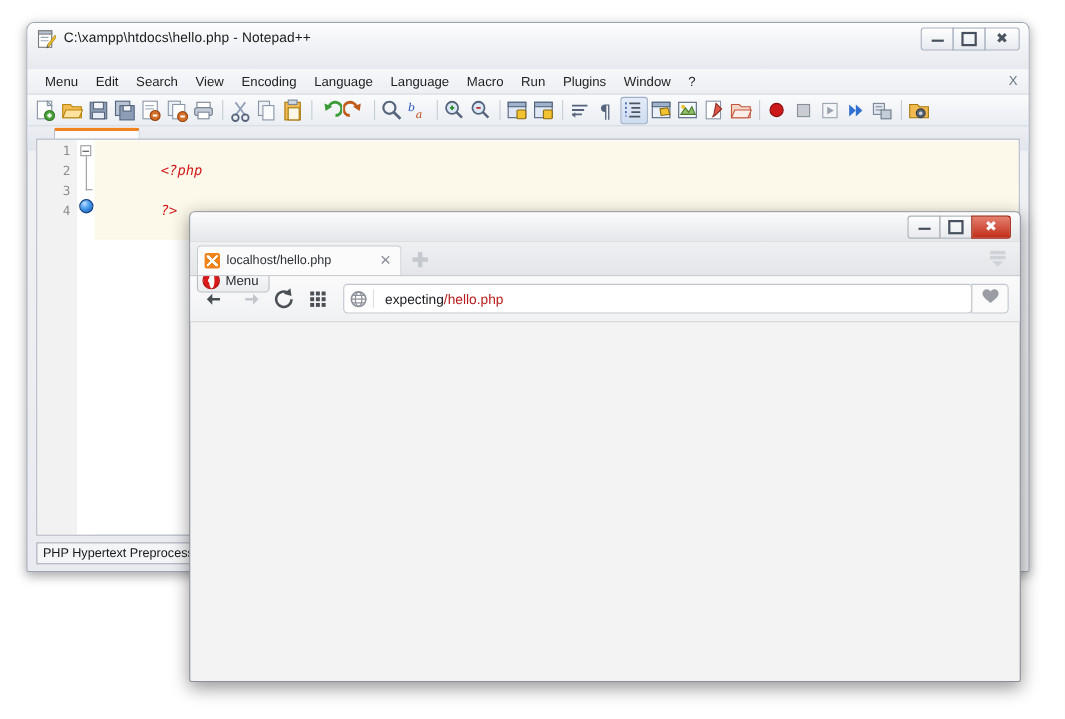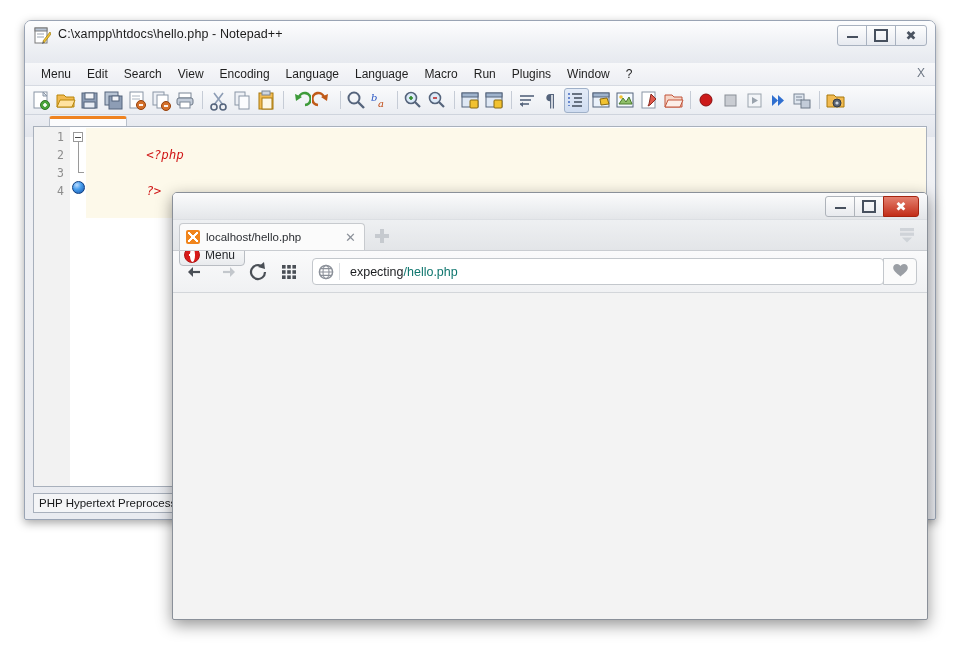--- a/index.html
+++ b/index.html
@@ -228,21 +228,21 @@
     display:flex;align-items:center;margin:0 0 0 5px;box-sizing:border-box;
   }
   #op-security-icon{
     width:26px;display:flex;align-items:center;justify-content:center;flex:0 0 auto;
   }
   #op-url-sep{width:1px;height:17px;background:#dcdfe3;flex:0 0 auto;}
   #op-url-text{
     font-size:12.5px;color:#1b1d20;padding-left:10px;
     font-family:"Liberation Sans",sans-serif;white-space:nowrap;
   }
-  #op-url-text .dim{color:#0f766e;}
+  #op-url-text .dim{color:#b91c1c;}
   #op-heart-btn{
     width:34px;height:27px;margin-left:-1px;flex:0 0 auto;
     border:1px solid #c3c7cc;border-radius:0 4px 4px 0;background:#fbfbfb;
     display:flex;align-items:center;justify-content:center;box-sizing:border-box;
   }
 
   #op-content{
     position:absolute;left:2px;right:2px;top:99px;bottom:3px;
     background:#ffffff;border:1px solid #cfd2d6;box-sizing:border-box;
     padding:22px 16px;overflow:hidden;

